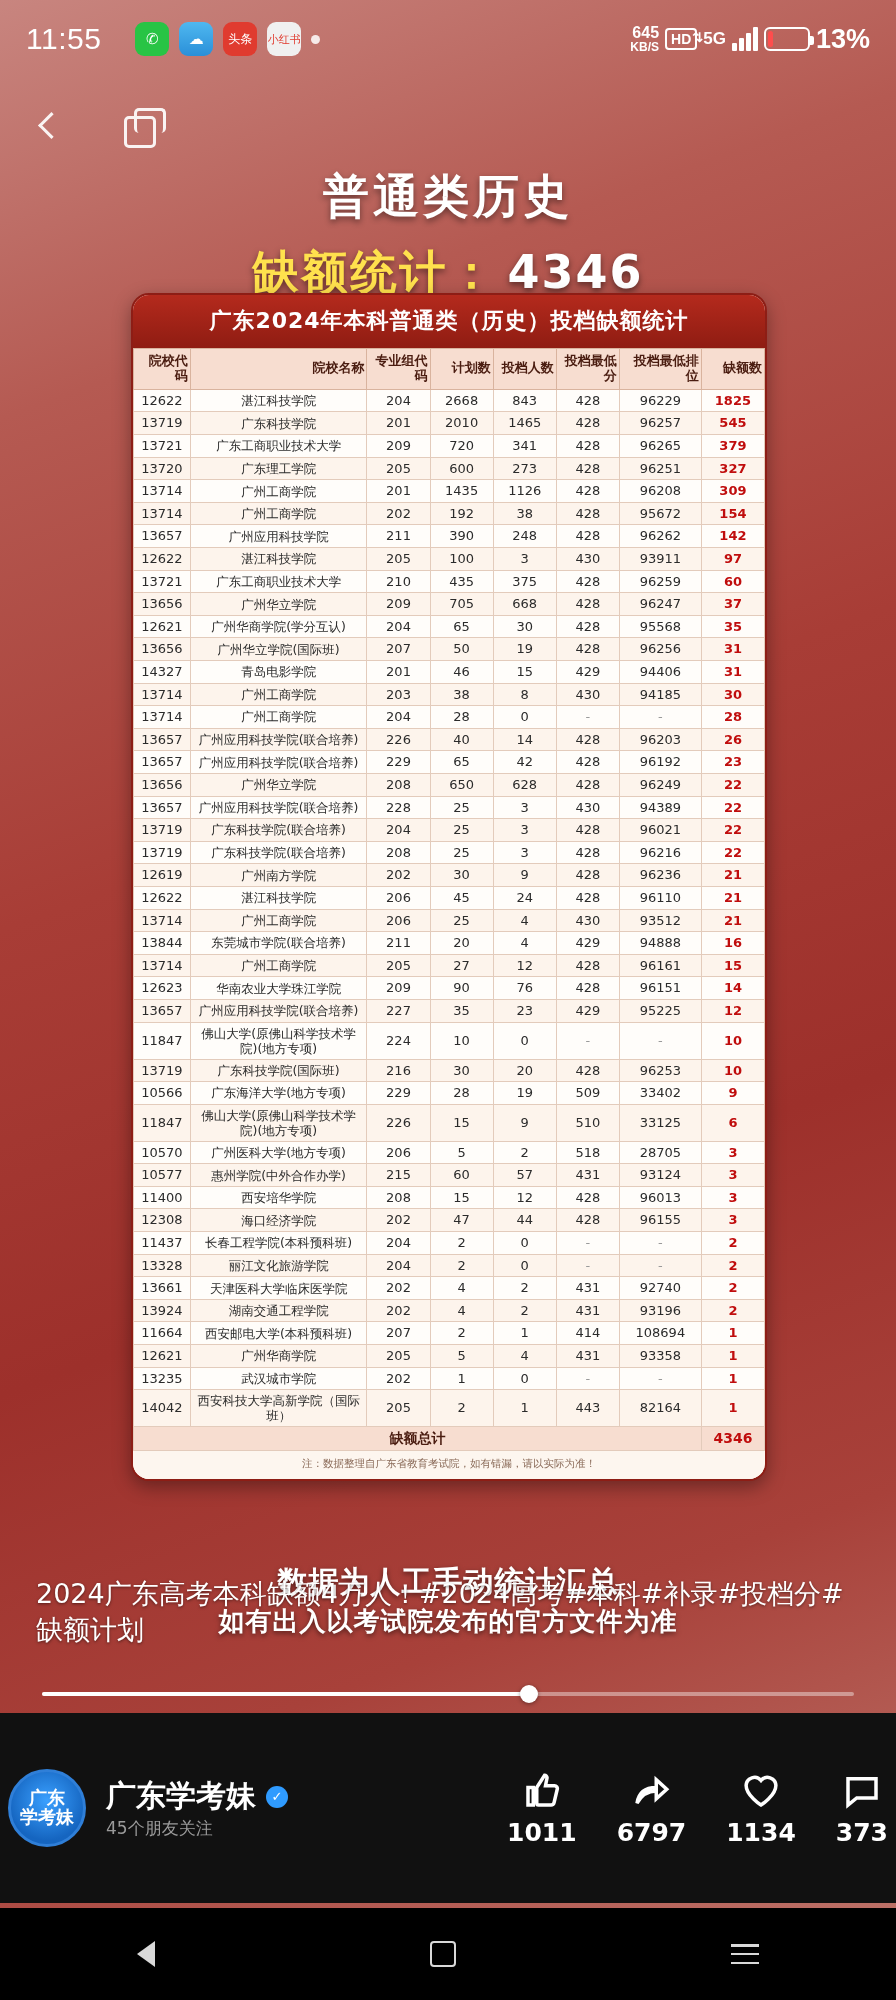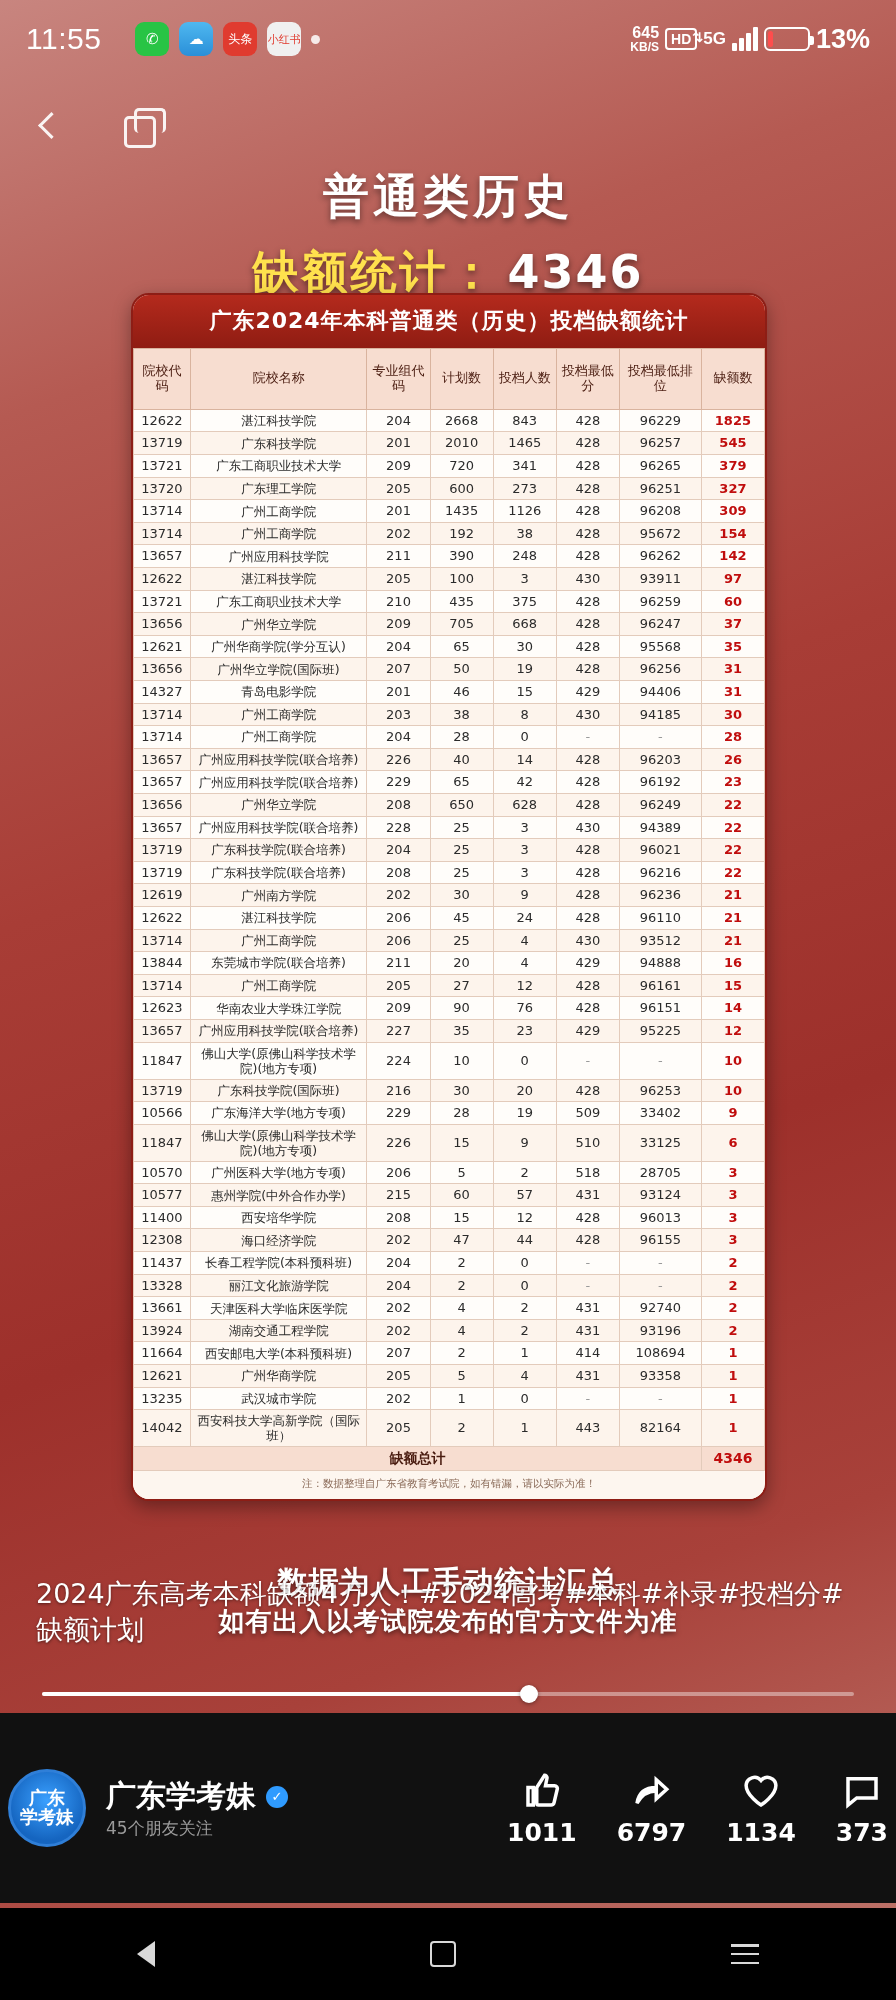--- a/index.html
+++ b/index.html
@@ -80,22 +80,22 @@
     overflow: hidden;
   }
   .card-title {
     background: linear-gradient(#b42a1d, #8f1c12);
     color: #fff; text-align:center; font-weight:700; font-size: 22px;
     padding: 11px 0 12px; letter-spacing: 1px;
     font-family: "DejaVu Sans", sans-serif;
   }
   table { width: 100%; border-collapse: collapse; font-family: "DejaVu Sans", sans-serif; }
   thead th {
-    background: #f7ddd0; color:#4a1c10; font-size: 13px; font-weight: 400;
-    border: 1px solid #d9b39e; padding: 15px 2px; line-height: 1.15;
+    background: #f7ddd0; color:#4a1c10; font-size: 13px; font-weight: 700;
+    border: 1px solid #d9b39e; padding: 5px 2px; line-height: 1.15; text-align: right;
   }
   tbody td {
     border: 1px solid #e3cbbb; font-size: 13px; color: #2b2b2b;
     text-align: center; padding: 3px 2px; line-height: 1.2; background: #fffdfa;
   }
   tbody tr:nth-child(even) td { background: #fdf4ec; }
   td.name { text-align: center; font-size: 12.5px; }
   td.gap { color: #c00d0d; font-weight: 700; }
   td.muted { color: #9a9a9a; }
   .row-total td { background: #f7ddd0; font-weight: 700; color:#4a1c10; font-size: 14px; }

